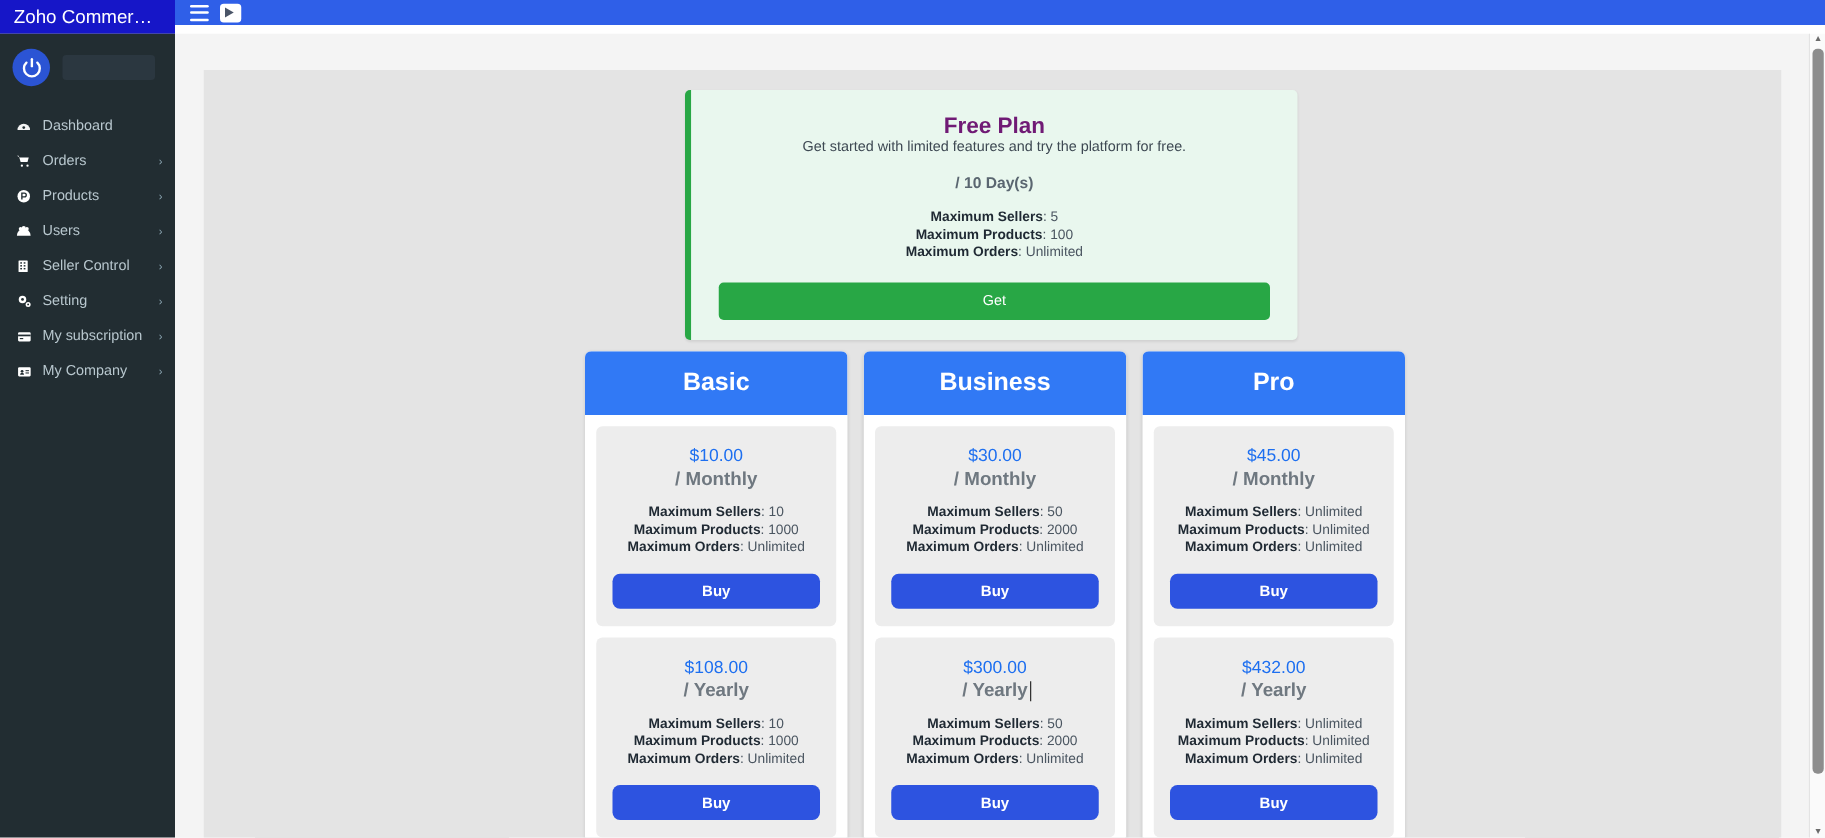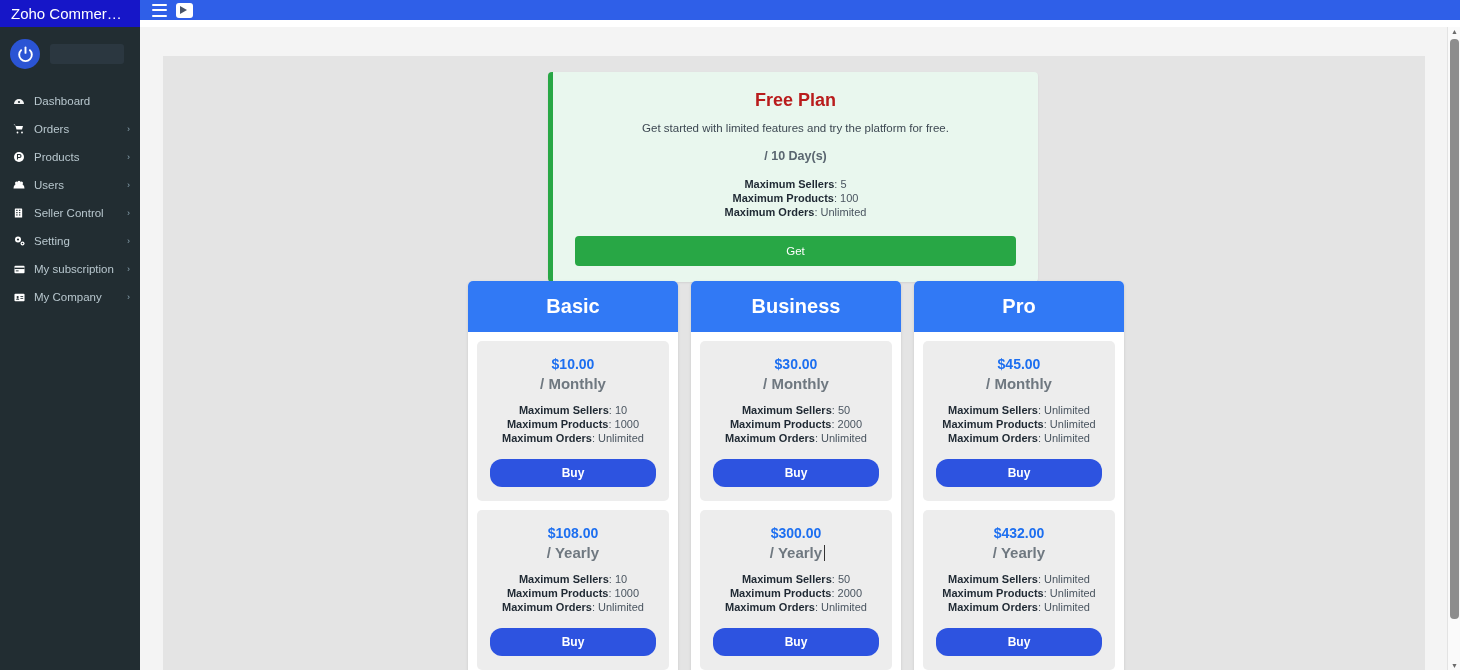--- a/index.html
+++ b/index.html
@@ -104,22 +104,22 @@
     position: absolute; left: 385px; top: 16px;
     width: 490px;
     background: #e9f7ee;
     border-left: 5px solid #28a745;
     border-radius: 4px;
     box-shadow: 0 1px 2px rgba(0,0,0,.08);
     padding: 18px 22px 16px 22px;
     text-align: center;
   }
   .free-title {
-    color: #b91c1c; font-size: 18px; font-weight: bold;
-    margin-bottom: 11px;
+    color: #701a75; font-size: 18px; font-weight: bold;
+    margin-bottom: 1px;
   }
   .free-desc { color: #3d4852; font-size: 11.5px; margin-bottom: 15px; }
   .free-period { color: #5a6670; font-size: 12.5px; font-weight: bold; margin-bottom: 14px; }
   .spec { font-size: 11px; color: #4a5560; line-height: 1.28; }
   .spec b { color: #1f2933; }
   .btn-get {
     display: block; width: 100%;
     margin-top: 17px; padding: 9px 0;
     background: #28a745; color: #ffffff;
     font-size: 11.5px; border: none; border-radius: 4px;
@@ -145,35 +145,35 @@
   }
   .plan-body { padding: 9px 9px 11px 9px; }
   .tier {
     background: #ededed;
     border-radius: 5px;
     padding: 15px 13px 14px 13px;
     text-align: center;
     margin-bottom: 9px;
   }
   .tier:last-child { margin-bottom: 8px; }
-  .tier-price { color: #1d6ff0; font-size: 14px; font-weight: bold; }
+  .tier-price { color: #1d6ff0; font-size: 14px; font-weight: normal; }
   .tier-period {
     color: #6f7880; font-size: 15px; font-weight: bold;
     margin: 3px 0 11px 0; position: relative; display: inline-block;
   }
   .tier-period.caret::after {
     content: ""; position: absolute; right: -3px; top: 1px;
     width: 1px; height: 16px; background: #333;
   }
   .btn-buy {
     display: block; width: 100%;
     margin-top: 14px; padding: 7px 0;
     background: #2d53e0; color: #ffffff;
     font-size: 12px; font-weight: bold;
-    border: none; border-radius: 12px; cursor: pointer;
+    border: none; border-radius: 6px; cursor: pointer;
   }
 
   
   .sb-track {
     position: absolute; right: 0; top: 27px;
     width: 13px; height: 643px;
     background: #fafafa; border-left: 1px solid #e3e3e3;
   }
   .sb-thumb {
     position: absolute; left: 2px; top: 12px;

